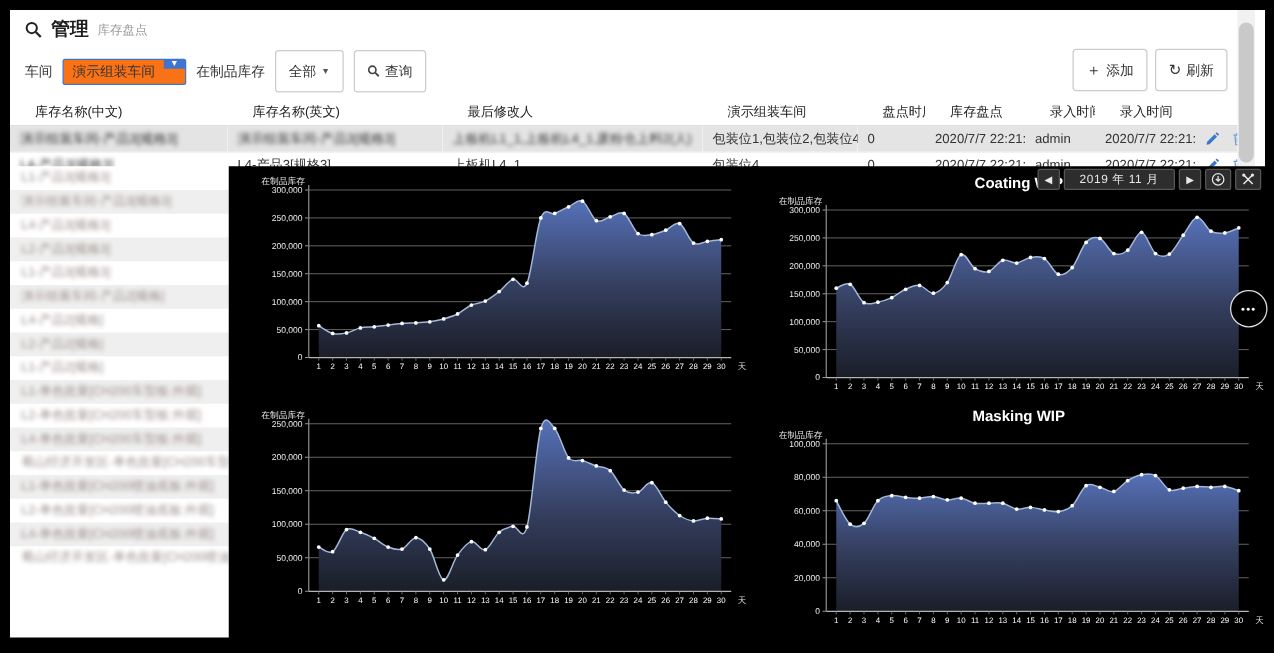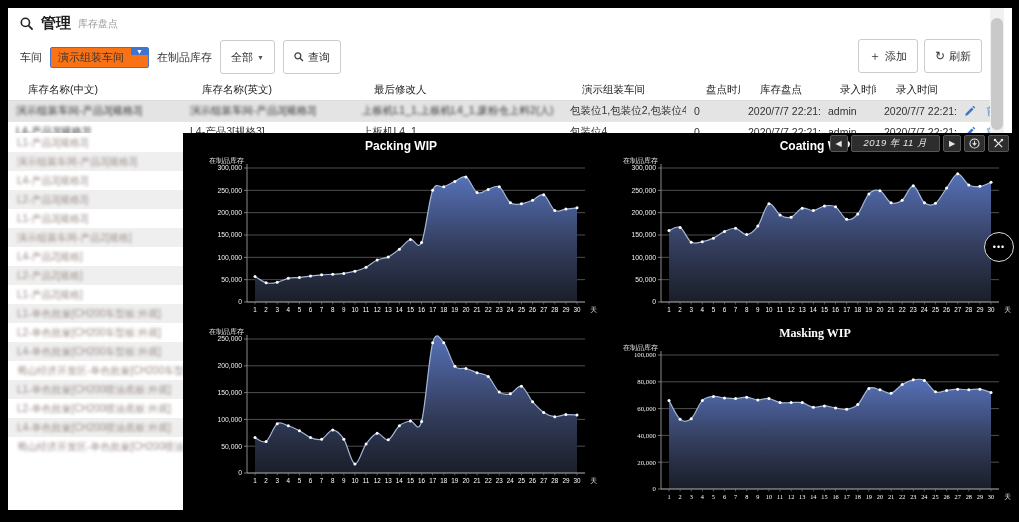--- a/index.html
+++ b/index.html
@@ -56,27 +56,27 @@
 
   
   .charts-panel { position:absolute; left:183px; top:133px; right:0; bottom:0;
                   background:#000; z-index:5; }
   .date-nav { position:absolute; top:2px; right:10px; display:flex; gap:3px;
               z-index:12; align-items:center; }
   .dn-btn { background:#2d2d2d; border:1px solid #565656; color:#e8e8e8;
             height:17px; min-width:18px; display:flex; align-items:center;
             justify-content:center; font-size:8px; border-radius:2px;
             padding:0 4px; cursor:pointer; }
-  .dn-label { font-style:italic; font-size:9.5px; padding:0 12px; letter-spacing:.5px;text-align:center; }
+  .dn-label { font-size:9.5px; padding:0 12px; letter-spacing:.5px;text-align:center; }
 
   .chart-cell { position:absolute; width:400px; }
   #cell0 { left:18px;  top:5px; }
   #cell1 { left:432px; top:5px; }
   #cell2 { left:18px;  top:192px; }
-  #cell3 { left:432px; top:192px;font-family:Liberation Serif, serif; }
+  #cell3 { left:432px; top:192px; }
   .chart-title { text-align:center; color:#fff; font-size:12px; font-weight:bold;
                  height:16px; line-height:16px; }
 
   .more-btn { position:absolute; top:99px; right:5px; width:30px; height:30px;
               border:1px solid #dcdcdc; border-radius:50%; color:#fff;
               display:flex; align-items:center; justify-content:center;
               font-size:9px; letter-spacing:1px; z-index:12; background:#000;
               cursor:pointer; }
 </style>
 </head>
@@ -258,21 +258,20 @@
     <button class="dn-btn">
       <svg width="11" height="11" viewBox="0 0 12 12">
         <path d="M2 10 10 2 M2 2l8 8" stroke="#e8e8e8" stroke-width="1.3" fill="none"></path>
         <circle cx="2.2" cy="2.2" r="1.4" fill="#e8e8e8"></circle>
         <circle cx="9.8" cy="2.2" r="1.4" fill="#e8e8e8"></circle>
       </svg>
     </button>
   </div>
 
   <div class="chart-cell" id="cell0">
-    <div class="chart-title">Packing WIP</div>
   <svg width="400" height="165" viewBox="0 0 400 165">
         <defs>
           <linearGradient id="grad0" x1="0" y1="0" x2="0" y2="1">
             <stop offset="0%" stop-color="#5671b8"></stop>
             <stop offset="55%" stop-color="#343e5e"></stop>
             <stop offset="100%" stop-color="#1a1e28"></stop>
           </linearGradient>
         </defs>
         <line x1="43" y1="148" x2="46" y2="148" stroke="#aaa" stroke-width="0.7"></line>
         <text x="41" y="150.4" text-anchor="end" font-size="6.8" fill="#f0f0f0">0</text>

